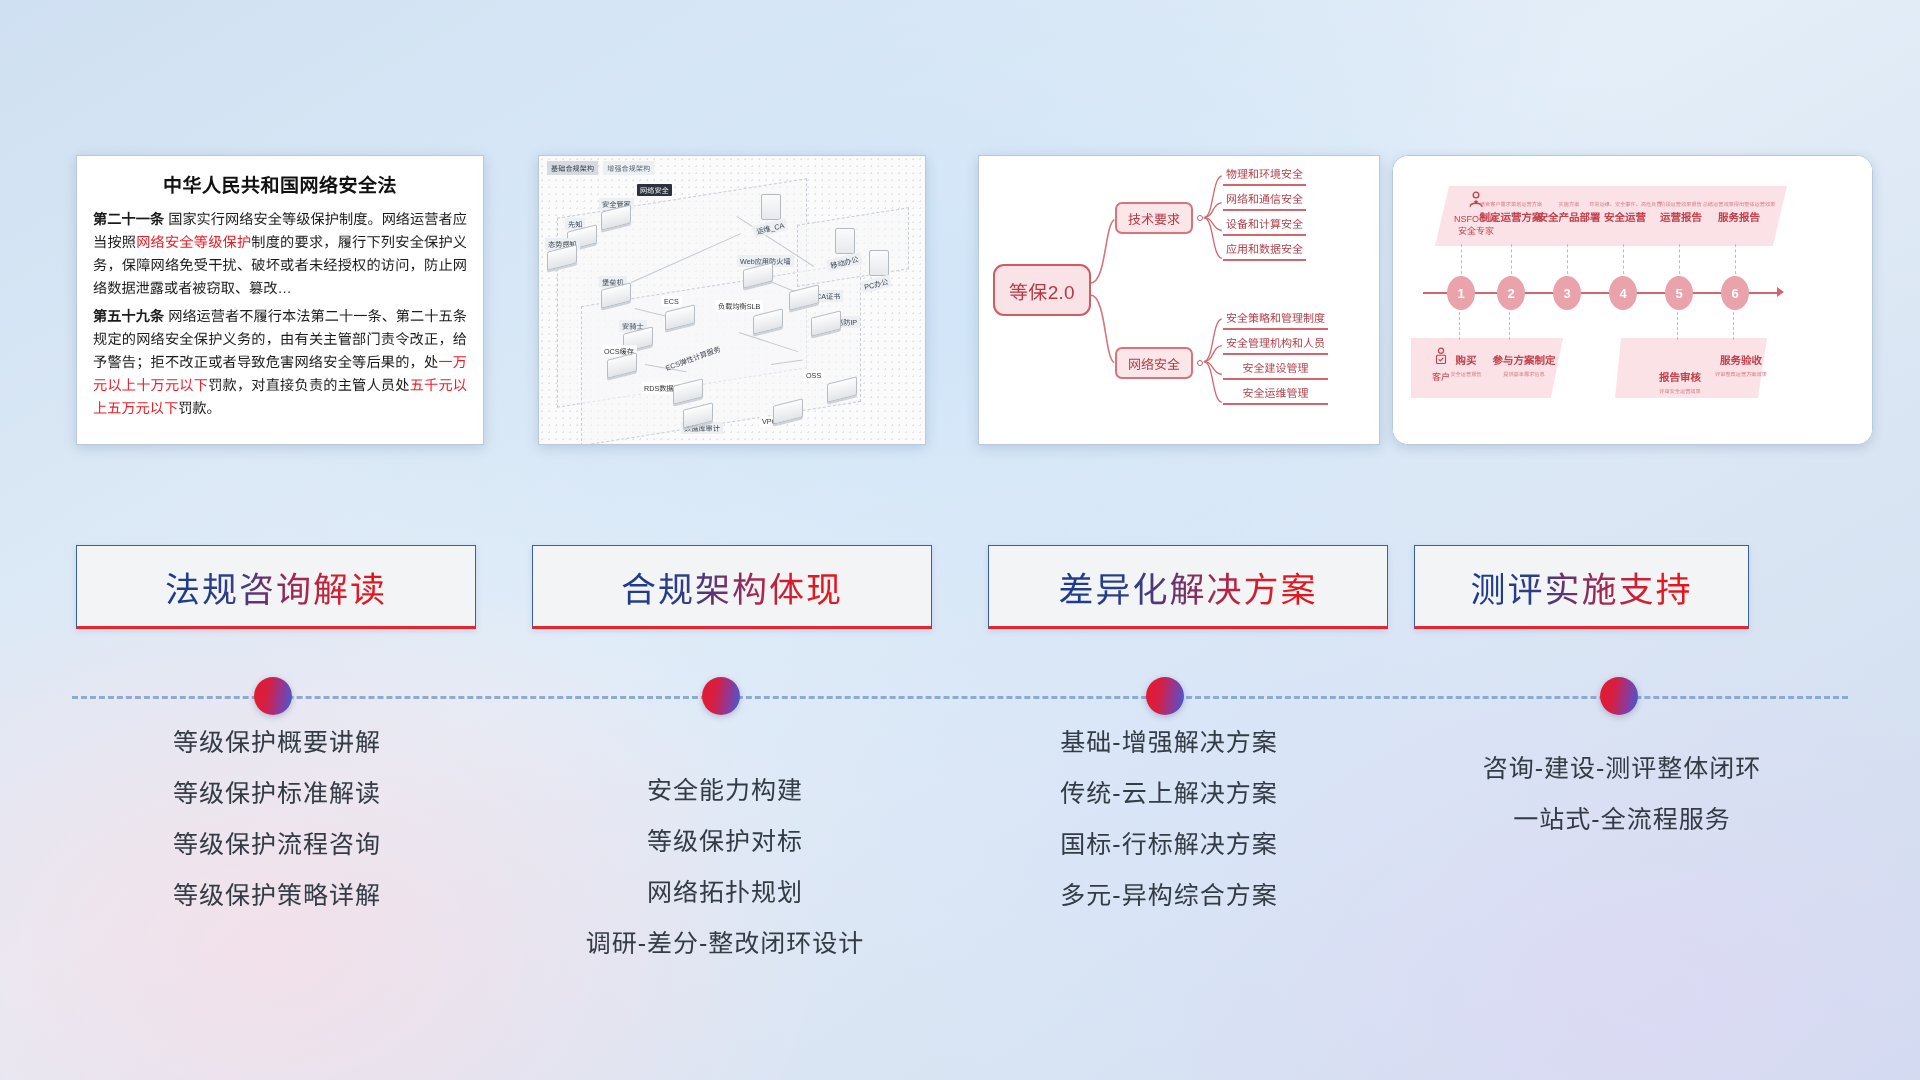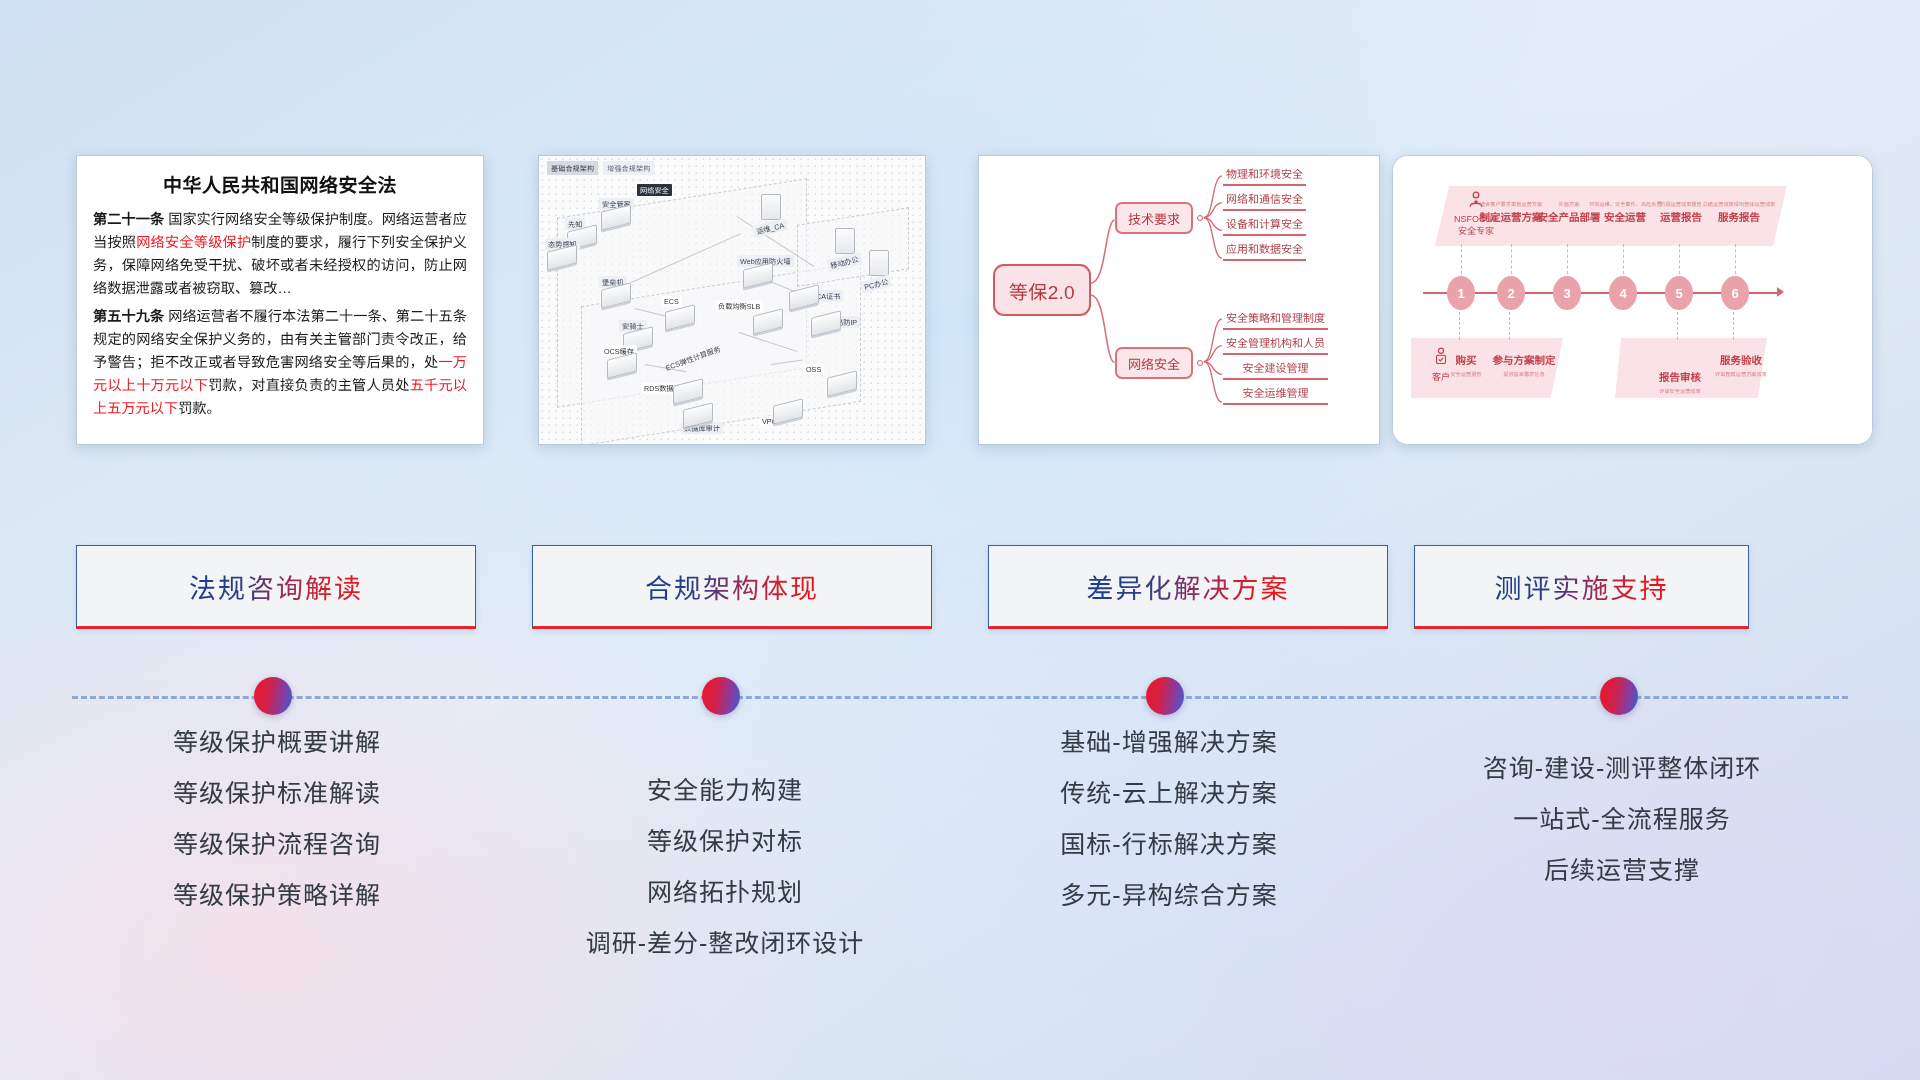--- a/index.html
+++ b/index.html
@@ -134,21 +134,21 @@
   .titles { position:absolute; left:0; top:545px; width:1920px; height:100px; }
   .tbtn {
     position:absolute; height:84px;
     background:#f3f4f6;
     border:1.5px solid #3a5fa8;
     border-bottom:3px solid #e3262f;
     box-shadow:0 2px 6px rgba(40,70,110,.14);
     display:flex; align-items:center; justify-content:center;
   }
   .tbtn span {
-    font-size:27px; font-weight:500; letter-spacing:2px;
+    font-size:35px; font-weight:500; letter-spacing:2px;
     background:linear-gradient(90deg,#1b3a8f 0%, #2c3f86 28%, #9b2a56 58%, #e01b24 82%, #e8121b 100%);
     -webkit-background-clip:text; background-clip:text; color:transparent;
   }
   .tbtn.t1 { left:76px;   width:400px; }
   .tbtn.t2 { left:532px;  width:400px; }
   .tbtn.t3 { left:988px;  width:400px; }
   .tbtn.t4 { left:1414px; width:335px; }
 
   
   .axisrow { position:absolute; left:0; top:668px; width:1920px; height:60px; }
@@ -269,21 +269,21 @@
           <div class="box3d"></div>
         </div>
         <div class="node" style="left:134px; top:226px;">
           <div class="lbl plain" style="left:-32px; top:0;">RDS数据库</div>
           <div class="box3d"></div>
         </div>
         <div class="node" style="left:144px; top:250px;">
           <div class="lbl" style="left:-2px; top:16px;">数据库审计</div>
           <div class="box3d"></div>
         </div>
-        <div class="node" style="left:240px; top:218px;padding-left:48px;">
+        <div class="node" style="left:240px; top:224px;padding-left:48px;">
           <div class="lbl plain" style="left:24px; top:-10px;">OSS</div>
           <div class="box3d"></div>
         </div>
         <div class="node" style="left:234px; top:246px;">
           <div class="lbl plain" style="left:-14px; top:14px;">VPC</div>
           <div class="box3d"></div>
         </div>
 
         <div class="node" style="left:222px; top:38px;">
           <div class="srv"></div>
@@ -465,17 +465,16 @@
     </div>
     <div class="col k3">
       <div class="item">基础-增强解决方案</div>
       <div class="item">传统-云上解决方案</div>
       <div class="item">国标-行标解决方案</div>
       <div class="item">多元-异构综合方案</div>
     </div>
     <div class="col k4">
       <div class="item">咨询-建设-测评整体闭环</div>
       <div class="item">一站式-全流程服务</div>
-      <div class="item">后续运营支撑</div>
     </div>
   </div>
 
 </div>
 
 </body></html>

